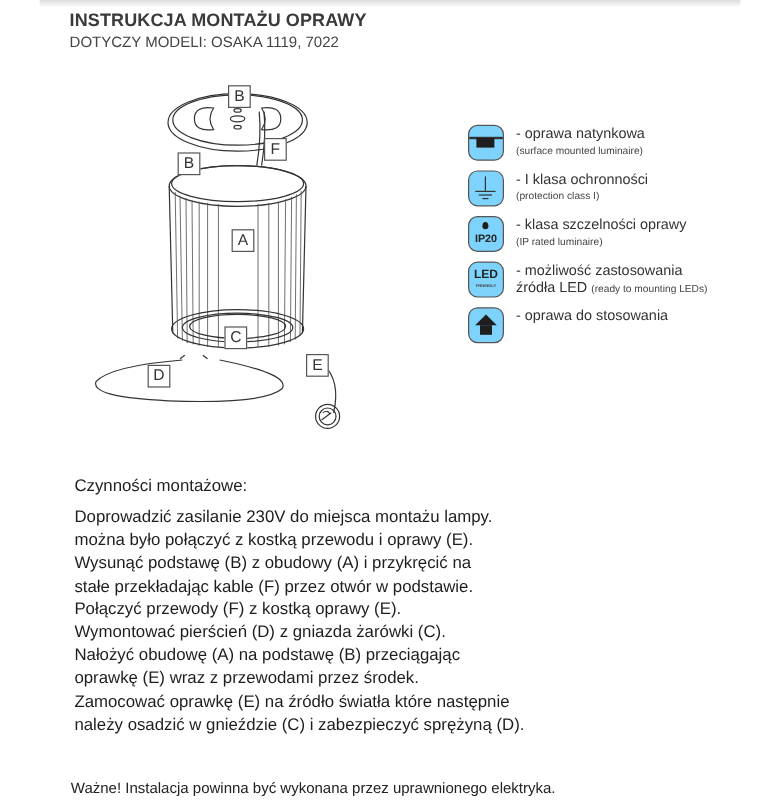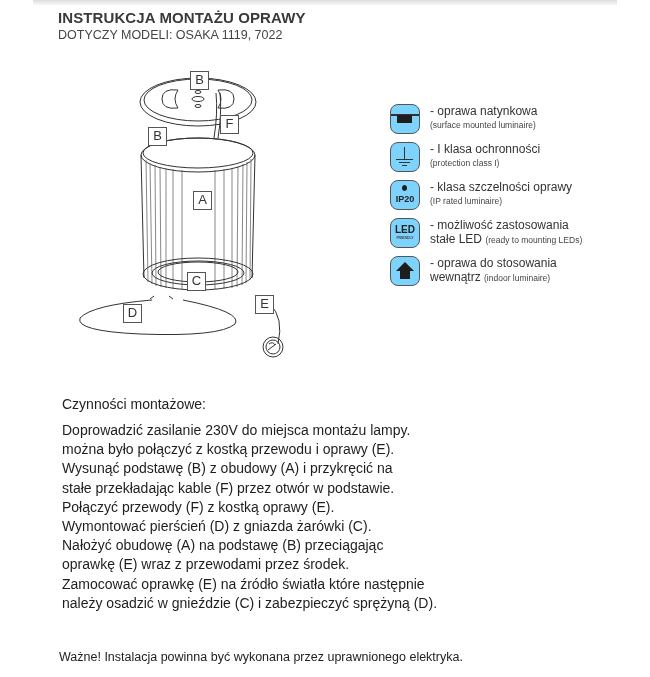--- a/index.html
+++ b/index.html
@@ -141,31 +141,30 @@
       <div class="en">(IP rated luminaire)</div>
     </div>
   </div>
   <div class="legend-item" style="top:0;">
     <div class="legend-icon">
       <div style="position:absolute;left:0;right:0;top:5px;text-align:center;font-size:10px;font-weight:bold;color:#222">LED</div>
       <div style="position:absolute;left:0;right:0;top:17px;text-align:center;font-size:3.5px;font-weight:bold;color:#444">FRIENDLY</div>
     </div>
     <div class="legend-text">
       <div>- możliwość zastosowania</div>
-      <div><span>stałe LED</span> <span class="en">(ready to mounting LEDs)</span></div>
+      <div><span>źródła LED</span> <span class="en">(ready to mounting LEDs)</span></div>
     </div>
   </div>
   <div class="legend-item" style="top:0;">
     <div class="legend-icon">
       <div style="position:absolute;left:5px;top:5px;width:0;height:0;border-left:9px solid transparent;border-right:9px solid transparent;border-bottom:9px solid #1e1e1e"></div>
       <div style="position:absolute;left:9px;top:14px;width:10px;height:8px;background:#1e1e1e"></div>
     </div>
     <div class="legend-text">
       <div>- oprawa do stosowania</div>
-      <div><span>wewnątrz</span> <span class="en">(indoor luminaire)</span></div>
     </div>
   </div>
 </div>
 
 <div class="steps">
   <div class="steps-heading">Czynności montażowe:</div>
   <div class="step-line">Doprowadzić zasilanie 230V do miejsca montażu lampy.</div>
   <div class="step-line">można było połączyć z kostką przewodu i oprawy (E).</div>
   <div class="step-line">Wysunąć podstawę (B) z obudowy (A) i przykręcić na</div>
   <div class="step-line">stałe przekładając kable (F) przez otwór w podstawie.</div>

